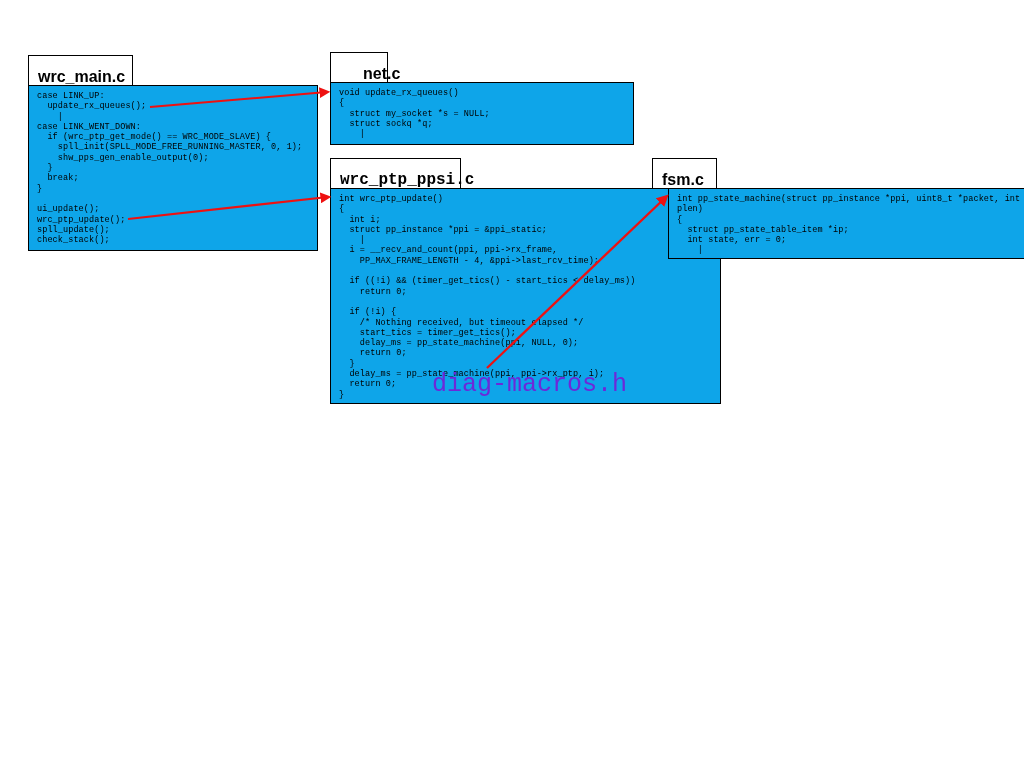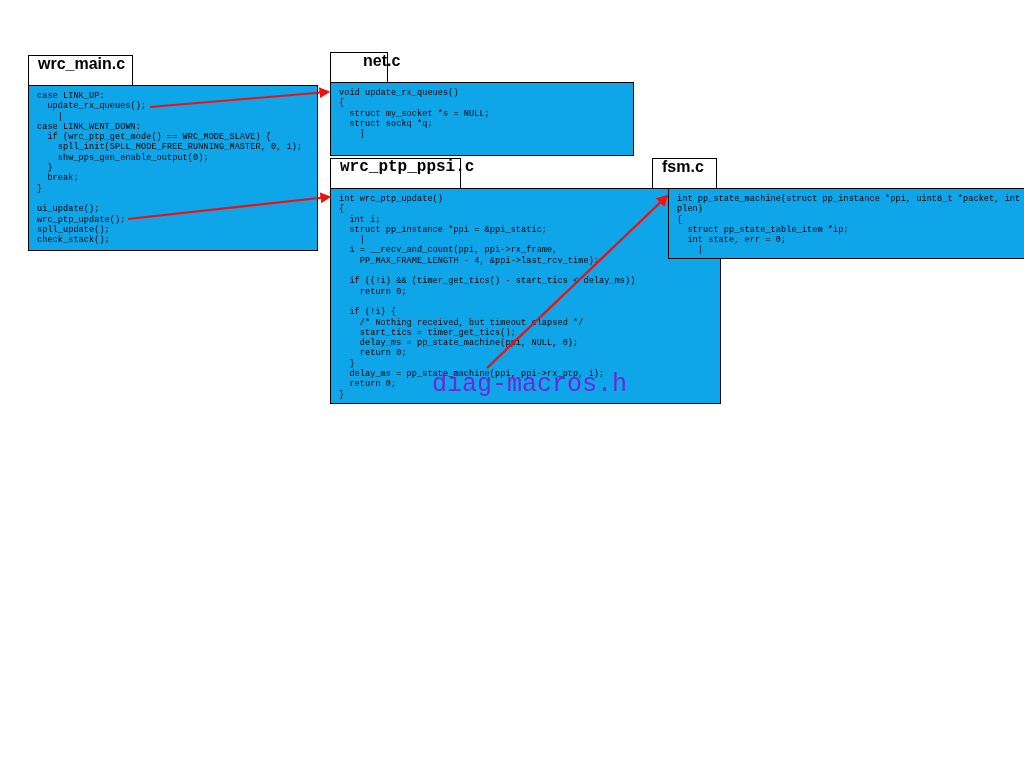--- a/index.html
+++ b/index.html
@@ -27,21 +27,21 @@
   .file-title {
     position: absolute;
     border: 1.6px solid #000000;
     background: #ffffff;
     font-family: "Liberation Sans", sans-serif;
     font-weight: bold;
     font-size: 16px;
     color: #000000;
     line-height: 1;
     display: flex;
-    align-items: flex-start;
+    align-items: flex-end;
     padding: 0 9px;
     box-sizing: border-box;
     z-index: 5;
     white-space: nowrap;
   }
   .code-box {
     position: absolute;
     border: 1.5px solid #000000;
     background: #0ea5e9;
     box-sizing: border-box;
@@ -109,21 +109,21 @@
 wrc_ptp_update();
 spll_update();
 check_stack();</pre>
     </div>
     <div class="file-title" id="titlebox-0" style="left: 28px; top: 55px; width: 105px; height: 31px;">
       <span>wrc_main.c</span>
     </div>
   </div>
 
   <div class="file-node">
-    <div class="code-box" id="codebox-1" style="left: 330px; top: 82px; width: 304px; height: 74px;">
+    <div class="code-box" id="codebox-1" style="left: 330px; top: 82px; width: 304px; height: 63px;">
       <pre class="code-text">void update_rx_queues()
 {
   struct my_socket *s = NULL;
   struct sockq *q;
     |</pre>
     </div>
     <div class="file-title" id="titlebox-1" style="left: 330px; top: 52px; width: 58px; height: 31px; padding-left: 32px;">
       <span>net.c</span>
     </div>
   </div>

